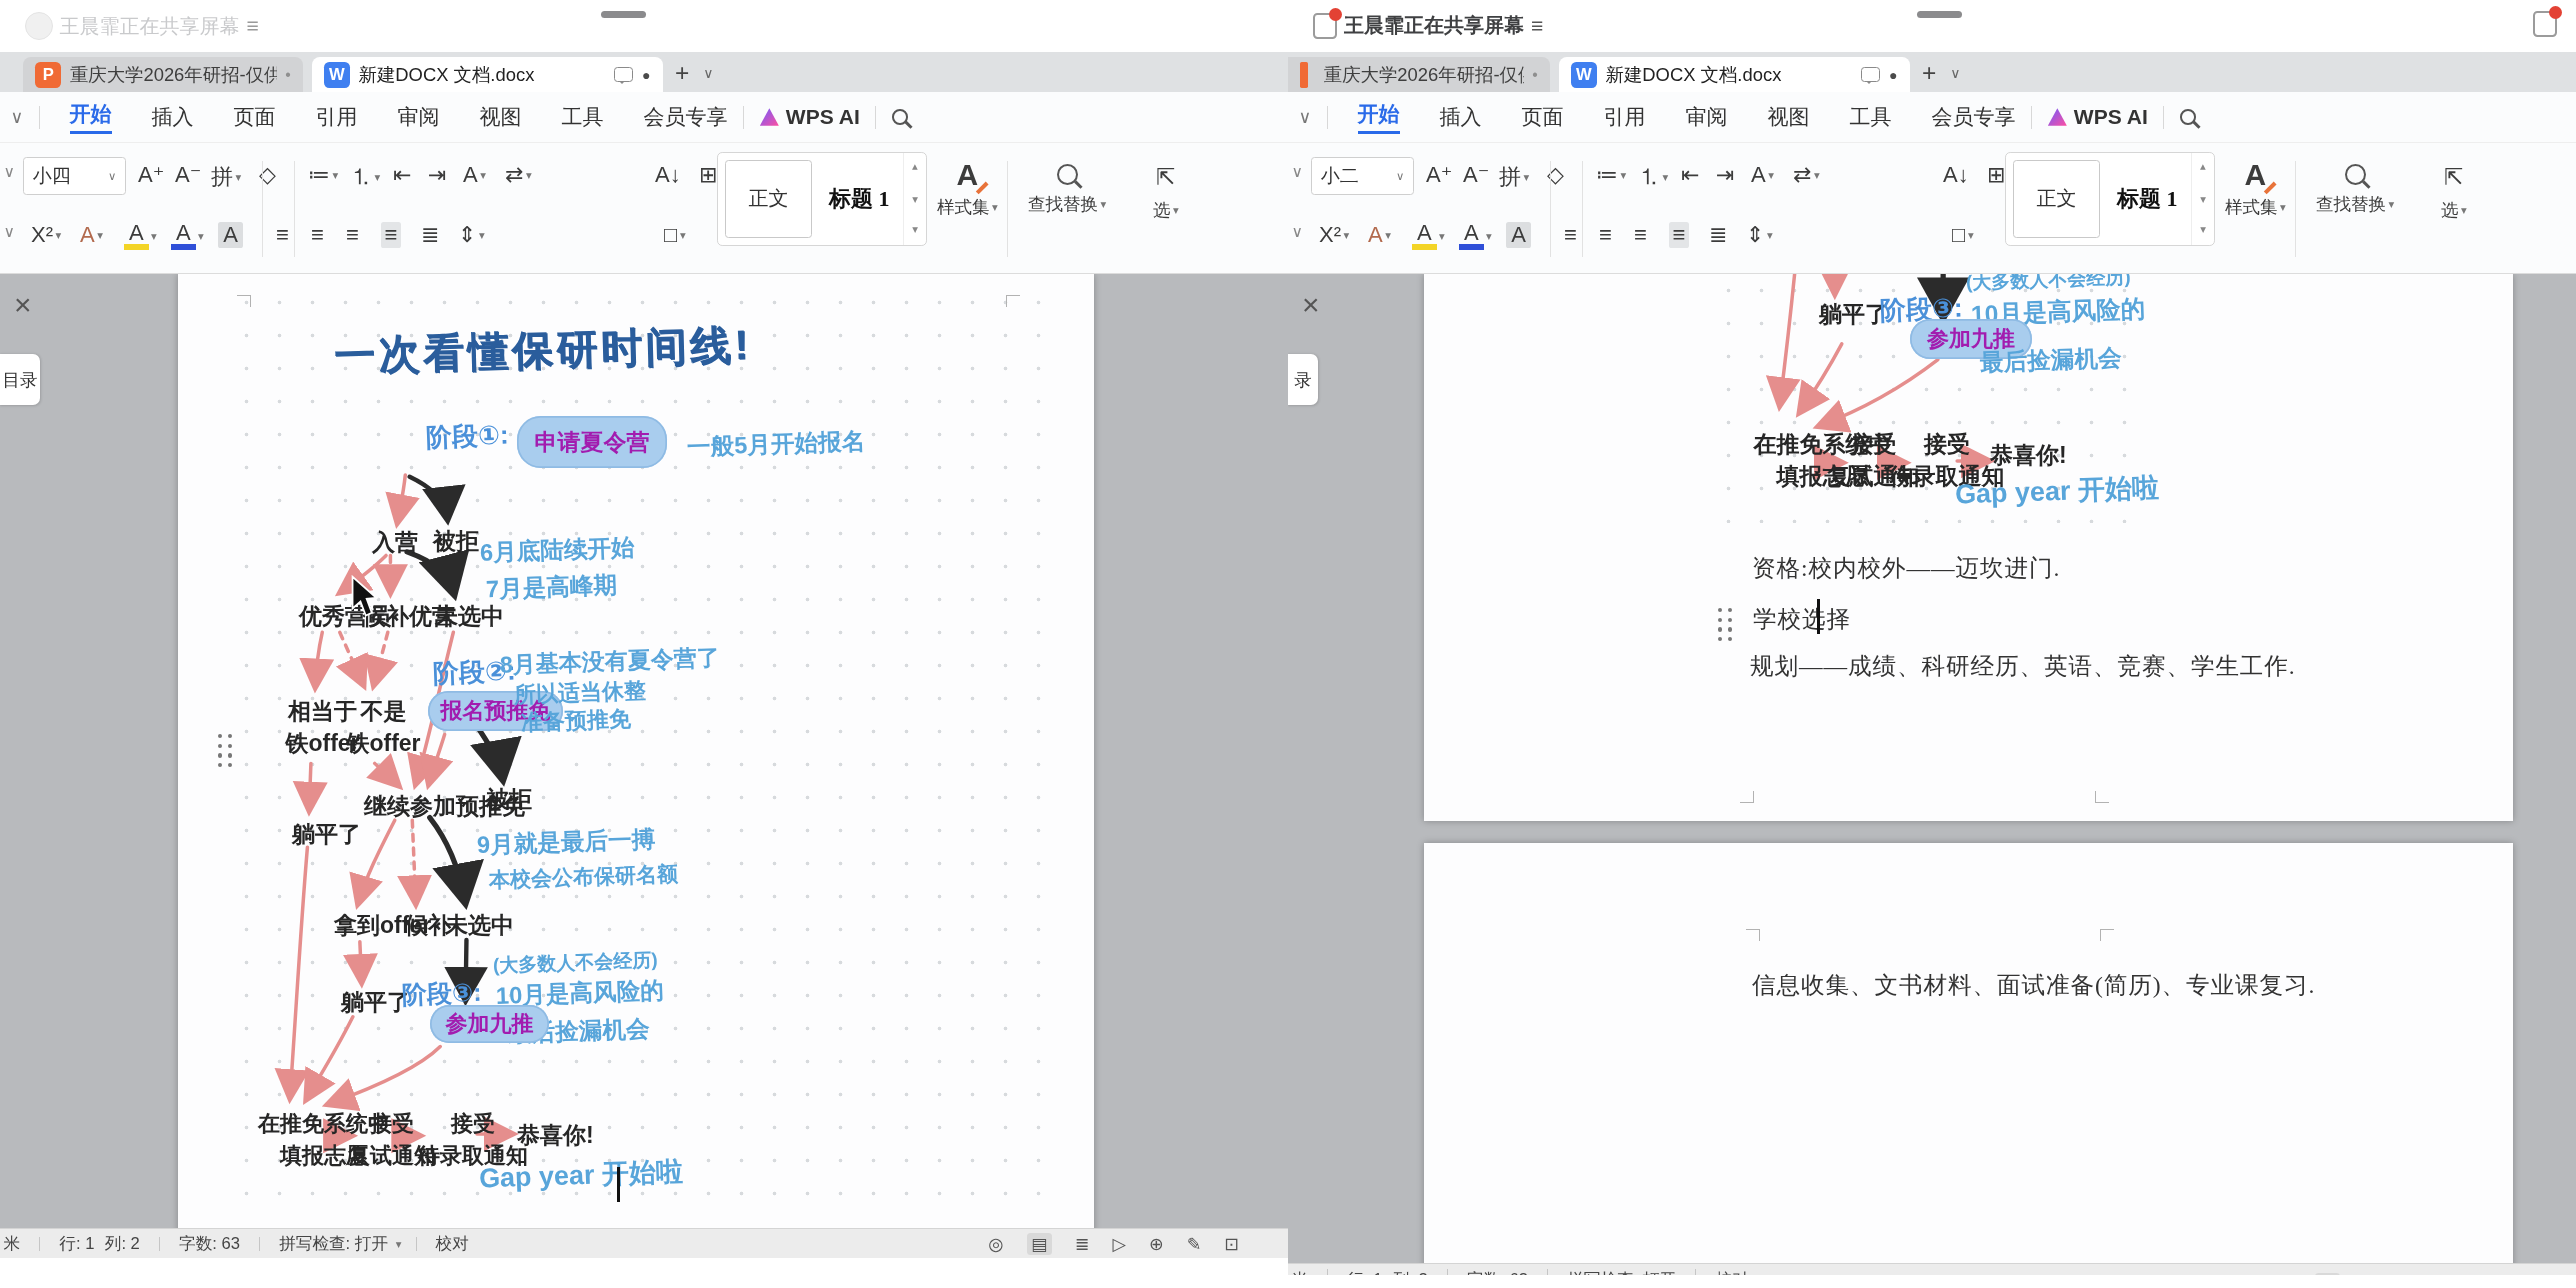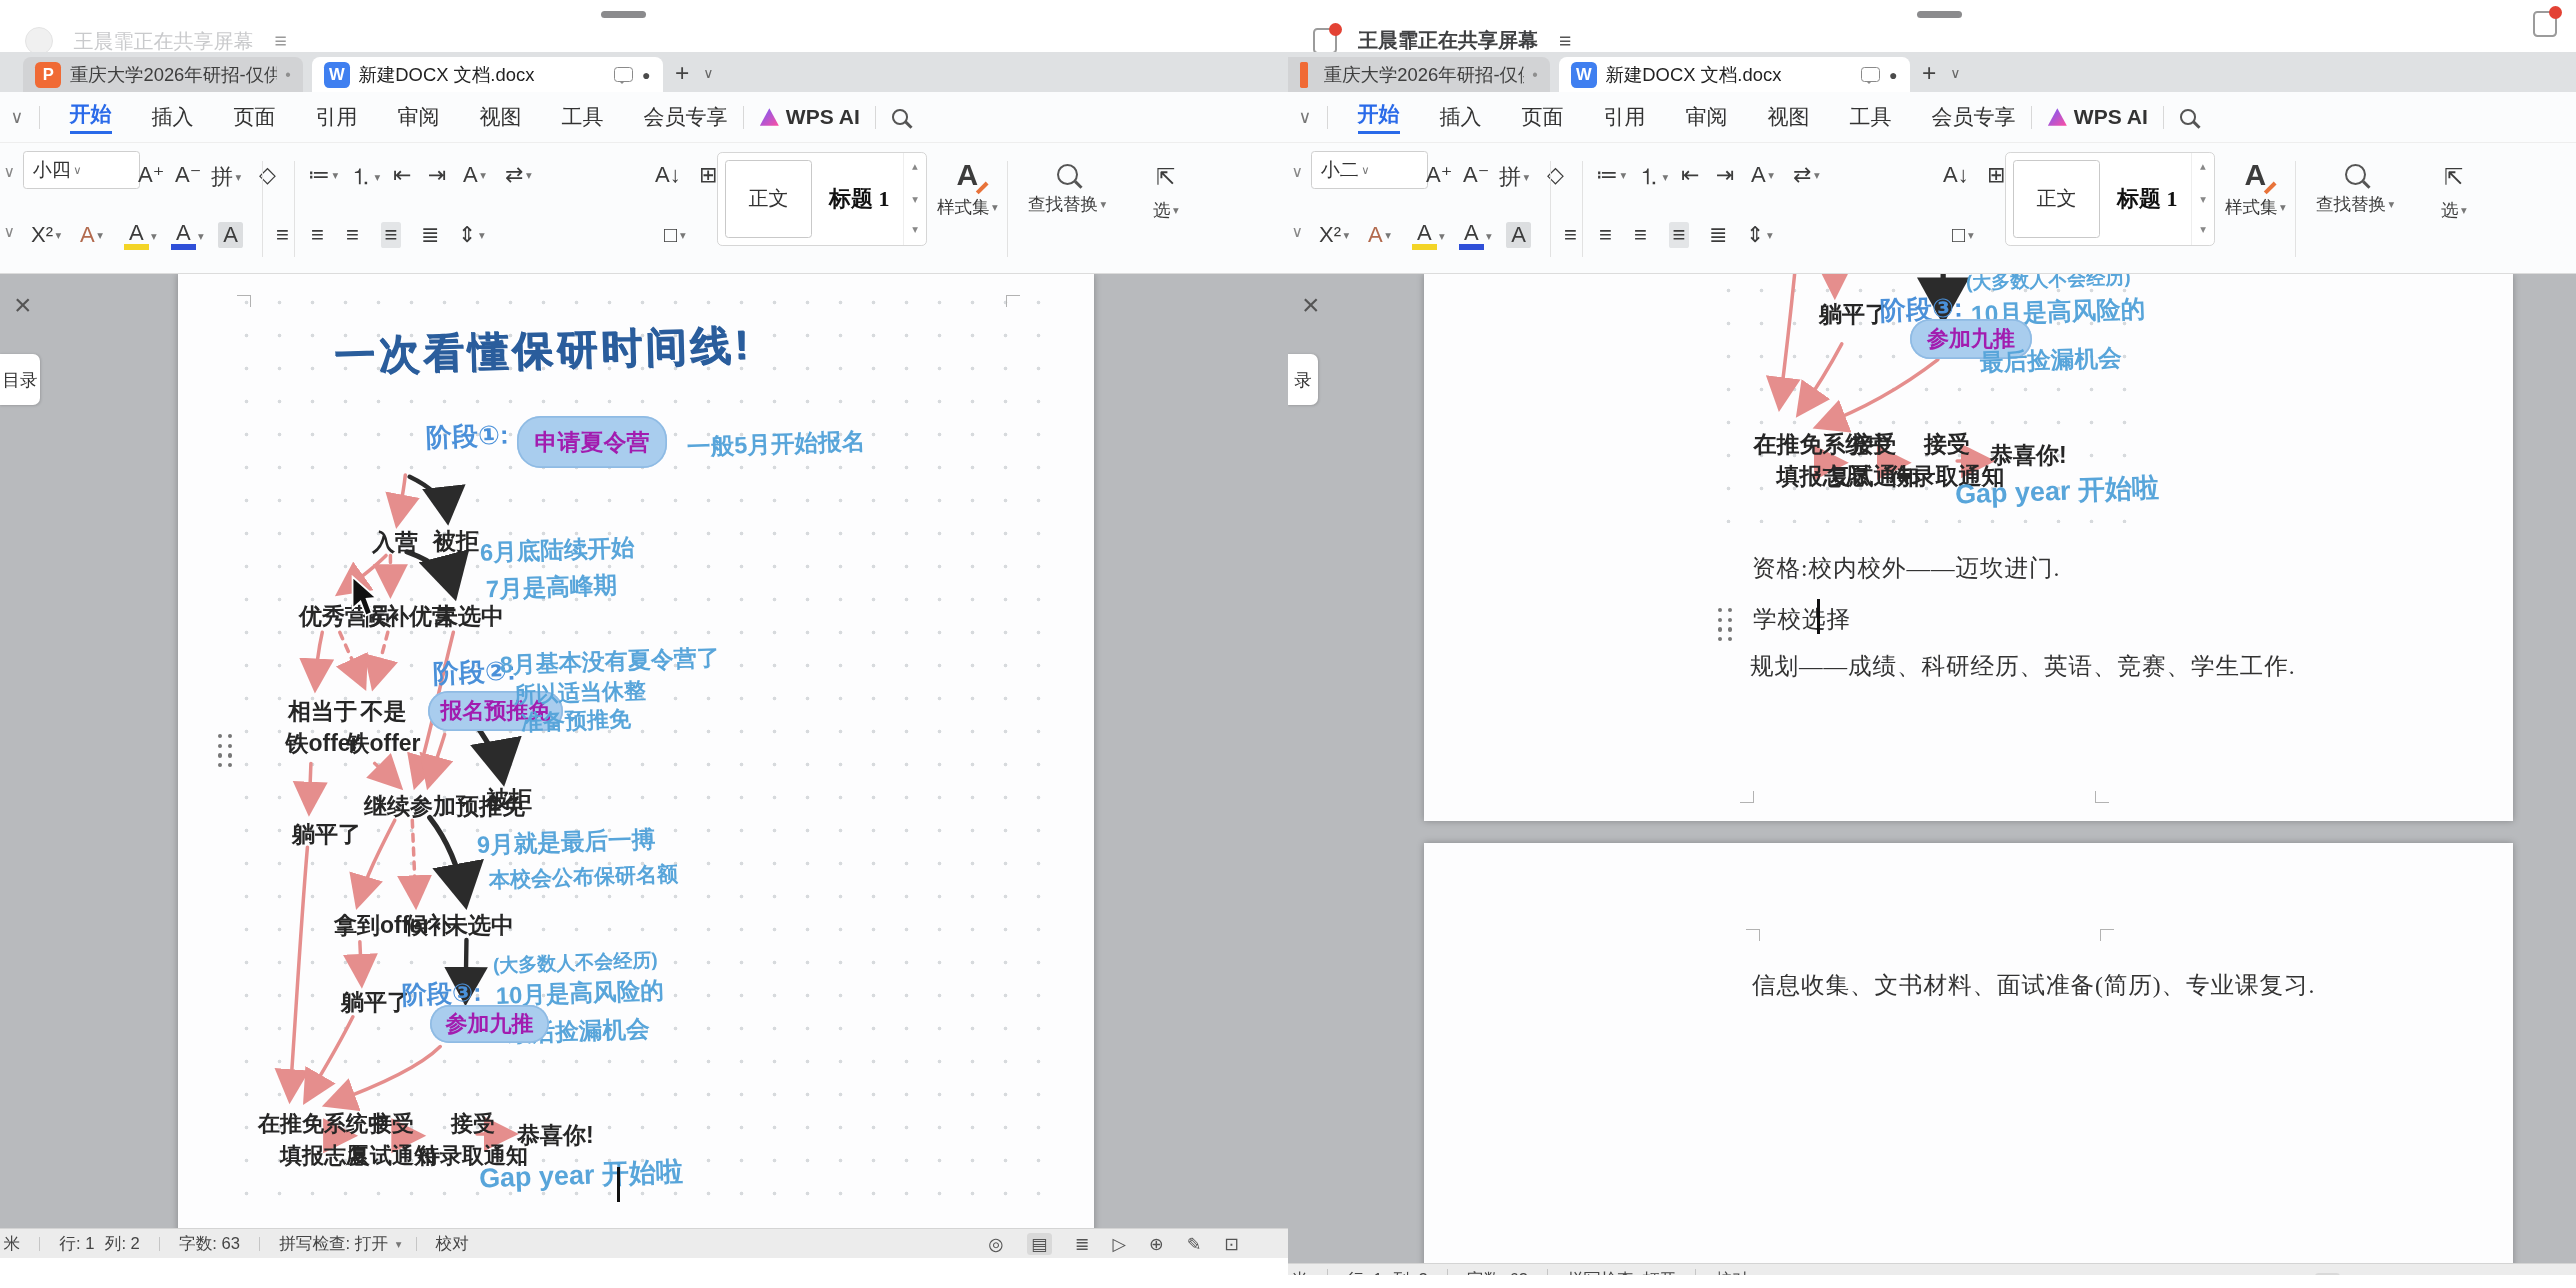--- a/index.html
+++ b/index.html
@@ -1,21 +1,21 @@
 <!DOCTYPE html>
 <html style="font-size:14px"><head>
 <meta charset="utf-8">
 <style>
 *{margin:0;padding:0;box-sizing:border-box}
 body{width:2576px;height:1288px;font-family:"Liberation Sans","DejaVu Sans",sans-serif;background:#fff;overflow:hidden;position:relative}
 .window{position:absolute;top:0;width:1288px;height:1288px;overflow:hidden;background:#fff}
 #win-left{left:0}#win-right{left:1288px}
 
 .banner-strip{position:relative;height:52px;background:#fff}
-.banner{position:absolute;top:27px;left:24.5px;display:flex;align-items:center;gap:21px;font-size:20px}
+.banner{position:absolute;top:12px;left:24.5px;display:flex;align-items:center;gap:7px;font-size:20px}
 .banner .txt{white-space:nowrap}
 .faded{color:#c9cacc}
 .darkb{color:#3f4042;font-weight:600}
 .avatar{width:28px;height:28px;border-radius:50%;background:#f0f0f0;border:1.7px solid #e4e4e4}
 .share-ico{width:24.5px;height:26px;border:2.6px solid #9b9b9b;border-radius:4.4px;position:relative;background:#fff}
 .share-ico::after{content:"";position:absolute;width:13px;height:13px;border-radius:50%;background:#e34234;top:-7px;right:-7px}
 .min-dash{position:absolute;top:10.5px;width:45px;height:7.9px;border-radius:4.4px;background:#8b8b8d}
 .menu-glyph{color:#9a9a9a;font-size:21px}
 
 .tab-bar{height:40px;background:#dfe1e3;display:flex;align-items:flex-end;position:relative}
@@ -41,21 +41,21 @@
 .mi.active{color:#2a6ae9;font-weight:700;border-bottom:3.5px solid #2a6ae9;padding-bottom:2.6px}
 .ai-wrap{display:flex;align-items:center;gap:7px;font-weight:700}
 .ai-logo{width:19px;height:17.5px;background:linear-gradient(135deg,#6e5bff,#ff4fa0);clip-path:polygon(50% 0,100% 100%,0 100%)}
 .mag{width:15.7px;height:15.7px;border:2.6px solid #555;border-radius:50%;position:relative;display:inline-block}
 .mag::after{content:"";position:absolute;width:8.7px;height:2.6px;background:#555;transform:rotate(45deg);right:-7px;bottom:-2.6px}
 
 .ribbon{position:relative;height:131px;background:#fbfcfd;border-bottom:0.9px solid #dcdcdc}
 .tbtn{position:absolute;display:flex;align-items:flex-end;font-size:22px;color:#3c3c3c;white-space:nowrap}
 .r1{top:19px}.r2{top:79px}
 .dd{font-size:11.4px;color:#777;margin-left:2.6px;align-self:center}
-.fs-box{position:absolute;left:23px;top:8px;width:117px;height:38px;border:0.9px solid #cfcfcf;border-radius:3.5px;background:#fff;display:flex;align-items:center;padding:0 8.7px;font-size:19px;color:#333}
+.fs-box{position:absolute;left:23px;top:14px;width:103px;height:38px;border:0.9px solid #cfcfcf;border-radius:3.5px;background:#fff;display:flex;align-items:center;justify-content:space-between;padding:0 8.7px;font-size:19px;color:#333}
 .stack{display:flex;flex-direction:column;align-items:center;line-height:21px}
 .bar{display:block;width:24.5px;height:6.1px;margin-top:0.9px}
 .bar.y{background:#f3d426}.bar.b{background:#2f4fd8}
 .shaded{background:#dcdee0;border-radius:2.6px;padding:0 5.2px}
 .alsel{background:#e3e5e7;border-radius:2.6px;padding:0 3.5px}
 .tb-div{position:absolute;width:0.9px;height:96px;top:17.5px;background:#e2e2e2}
 .gallery{position:absolute;left:717px;top:8.7px;width:210px;height:94px;border:0.9px solid #d6d6d6;border-radius:5.2px;background:#fff;display:flex;align-items:stretch}
 .gal-item{display:flex;align-items:center;justify-content:center;cursor:default}
 .gal-body{width:87px;margin:7px 3.5px 7px 7px;border:1.7px solid #c9c9c9;border-radius:3.5px;font-size:20px;color:#333}
 .gal-h1{flex:1;font-family:Liberation Serif, serif;font-weight:700;font-size:22px;color:#111}

